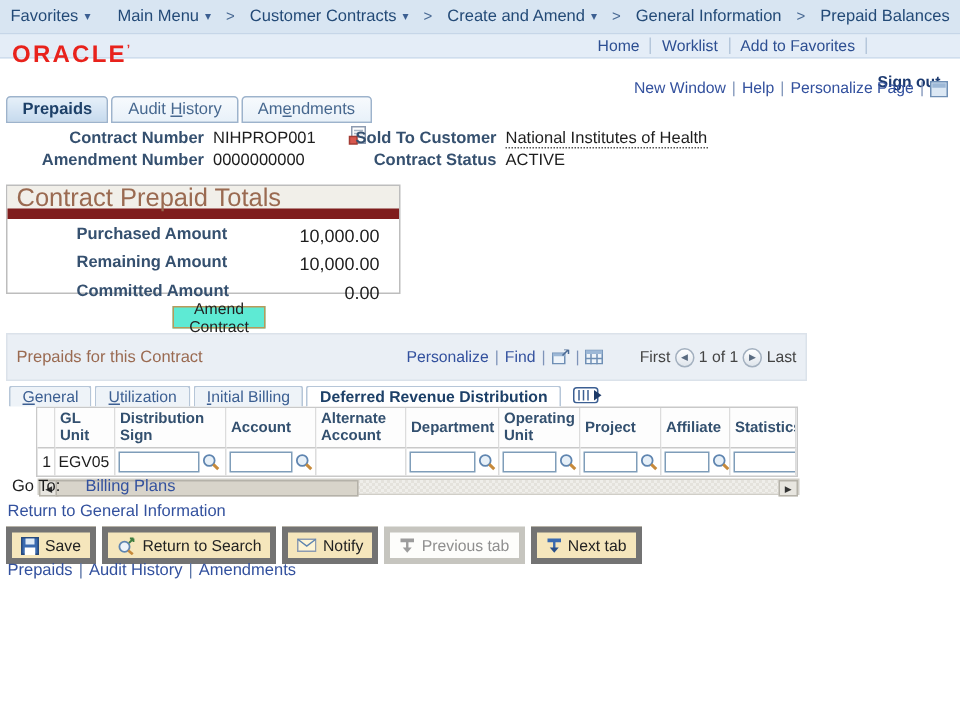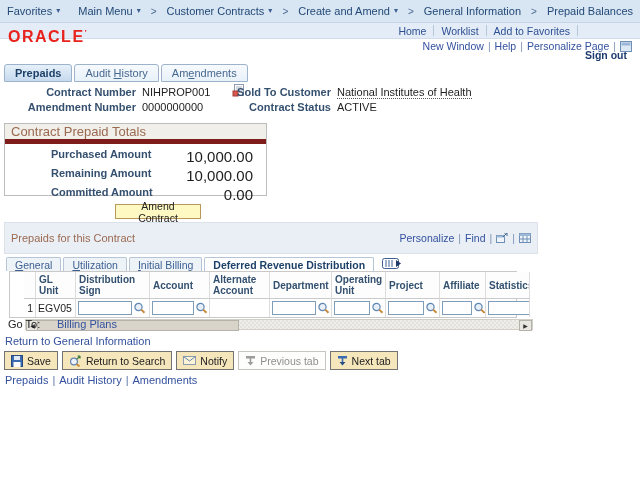--- a/index.html
+++ b/index.html
@@ -29,21 +29,21 @@
   .util-sep { width:1px; height:11px; background:#b5c7db; }
   .signout { font-weight:bold; color:#1c3a70;margin-top:48px; }
   
   .logo {
     position:absolute; top:28px; left:8px; font-size:16px; font-weight:bold;
     color:#e8221c; letter-spacing:1.5px; font-family:"Liberation Sans",sans-serif;text-align:right;
   }
   .logo-tick { font-size:8px; vertical-align:top; }
   
   .page-links {
-    position:absolute; top:40px; right:4px; display:flex; align-items:flex-end;
+    position:absolute; top:53px; right:4px; display:flex; align-items:flex-end;
     font-size:10.5px; color:#33519e;
   }
   .plink { padding:0 4px; cursor:pointer; white-space:nowrap; }
   .plink-sep { color:#7e93b8; }
   
   .page-tabs { position:absolute; top:64px; left:4px; display:flex; align-items:flex-end; }
   .ptab {
     height:16px; display:inline-flex; align-items:center; padding:0 10px;
     margin-right:2px; font-size:11px; color:#47688f; cursor:pointer;
     border:1px solid #9db3cc; border-radius:3px 3px 0 0;
@@ -57,30 +57,30 @@
   .fld-label { position:absolute; font-size:11px; font-weight:bold; color:#35506f; text-align:right; white-space:nowrap; }
   .fld-value { position:absolute; font-size:11px; color:#1d1d1d; white-space:nowrap; }
   .dotted-link { border-bottom:1px dotted #555; cursor:pointer; }
   .notes-icon { position:absolute; top:84px; left:232px; cursor:pointer; }
   
   .totals-box {
     position:absolute; top:123px; left:4px; width:263px; height:73px;
     border:1px solid #bdbdbd; background:#fff; box-sizing:border-box;
   }
   .totals-title {
-    height:15px; line-height:15px; background:#f1efe9; border-bottom:5px solid #7f1d1d;
-    color:#9a6a51; font-size:13px; padding-left:6px;
+    height:15px; line-height:15px; background:#f1efe9; border-bottom:7px solid #7f1d1d;
+    color:#9a6a51; font-size:17px; padding-left:6px;
   }
   .totals-row { position:relative; height:18px; margin-top:1px; }
   .totals-label { position:absolute; left:46px; top:3px; font-size:11px; font-weight:bold; color:#35506f;text-align:center; }
-  .totals-value { position:absolute; right:13px; top:3px; font-size:15px; color:#1d1d1d; }
+  .totals-value { position:absolute; right:13px; top:3px; font-size:12px; color:#1d1d1d; }
   
   .amend-btn {
-    position:absolute; top:204px; left:115px; width:86px; height:15px;
-    background:#fef9c3; border:1px solid #b9995a; font-size:10.5px; color:#222;
+    position:absolute; top:204px; left:115px; width:62px; height:15px;
+    background:#5eead4; border:1px solid #b9995a; font-size:10.5px; color:#222;
     display:flex; align-items:center; justify-content:center; cursor:pointer;
     font-family:"Liberation Sans",sans-serif;
   }
   
   .grid-wrap { position:absolute; top:222px; left:4px; width:534px; }
   .grid-bar {
     height:32px; background:#eaeff5; border:1px solid #dbe2ea; box-sizing:border-box;
     display:flex; align-items:center; font-size:10.5px; padding:0 6px;
   }
   .grid-title { color:#9a6a51; font-size:11px; white-space:nowrap; }
@@ -95,24 +95,23 @@
   }
   .grid-tabs { display:flex; align-items:flex-end; padding:2px 0 0 2px; height:15px; }
   .gtab {
     height:13px; display:inline-flex; align-items:center; padding:0 8px; margin-right:2px;
     font-size:10.5px; color:#3c5f92; border:1px solid #b6c6d8; border-bottom:none;
     border-radius:2px 2px 0 0; background:#eef3f8; cursor:pointer; white-space:nowrap;
   }
   .gtab.active { background:#fff; color:#1d4068; font-weight:bold; }
   .showall-icon { margin-left:6px; cursor:pointer; align-self:center; }
   .grid-table {
-    margin-left:5px; width:508px; border:1px solid #c9c9c9; box-sizing:border-box;
+    margin-left:20px; width:508px; border:1px solid #c9c9c9; box-sizing:border-box;
     display:grid; grid-template-columns:12px 40px 74px 60px 60px 62px 54px 54px 46px 44px;
     background:#fff;
-    padding-left:14px;
   }
   .gh {
     border-right:1px solid #dcdcdc; border-bottom:1px solid #c9c9c9;
     font-size:10px; font-weight:bold; color:#33506f; padding:2px 3px;
     display:flex; align-items:center; min-height:24px; box-sizing:border-box;
     background:#fdfdfd; overflow:hidden; white-space:pre-line;
   }
   .gc {
     border-right:1px solid #dcdcdc; height:18px; display:flex; align-items:center;
     font-size:10.5px; color:#1d1d1d; padding:0 2px; box-sizing:border-box; overflow:hidden;
@@ -141,21 +140,21 @@
     background:#d8d4ca; border:1px solid #b5b2a9; cursor:pointer;
   }
   
   .goto-label { position:absolute; top:318px; left:8px; font-size:11px; color:#1d1d1d; }
   .link { color:#33519e; cursor:pointer; font-size:11px; white-space:nowrap; }
   .goto-link { position:absolute; top:318px; left:57px; }
   .return-link { position:absolute; top:335px; left:5px; }
   .toolbar { position:absolute; top:351px; left:4px; display:flex; gap:4px; }
   .tb-btn {
     height:17px; display:inline-flex; align-items:center; gap:4px; padding:0 6px;
-    background:#f5e6bc; border:1px solid #737373; font-size:10.5px; color:#222;
+    background:#f5e6bc; border:4px solid #737373; font-size:10.5px; color:#222;
     cursor:pointer; white-space:nowrap;
   }
   .tb-btn.disabled { background:#fdfdfb; border-color:#c6c5bf; color:#8f8f8f; cursor:default; }
   .footer-links { position:absolute; top:374px; left:5px; display:flex; gap:4px; font-size:11px; color:#33519e; }
   .f-sep { color:#5a74a6; }
   svg { display:block; }
 </style>
 </head>
 <body>
 
@@ -287,20 +286,27 @@
         <span class="gb-link lookup">
           <svg width="12" height="10" viewBox="0 0 12 10">
               <rect x="0.5" y="0.5" width="11" height="9" fill="#eef4fa" stroke="#6f8fb5"></rect>
               <rect x="0.5" y="0.5" width="11" height="2.5" fill="#9db8d6"></rect>
               <line x1="4" y1="3" x2="4" y2="10" stroke="#6f8fb5"></line>
               <line x1="8" y1="3" x2="8" y2="10" stroke="#6f8fb5"></line>
               <line x1="0" y1="6" x2="12" y2="6" stroke="#6f8fb5"></line>
             </svg>
         </span>
       </span>
+      <span class="pager">
+        <span>First</span>
+        <span class="pager-btn">◀</span>
+        <span>1 of 1</span>
+        <span class="pager-btn">▶</span>
+        <span>Last</span>
+      </span>
     </div>
 
     <div class="grid-tabs">
       <span class="gtab">
           <span><span class="ak">G</span><span>eneral</span></span>
         </span>
       <span class="gtab">
           <span><span class="ak">U</span><span>tilization</span></span>
         </span>
       <span class="gtab">

